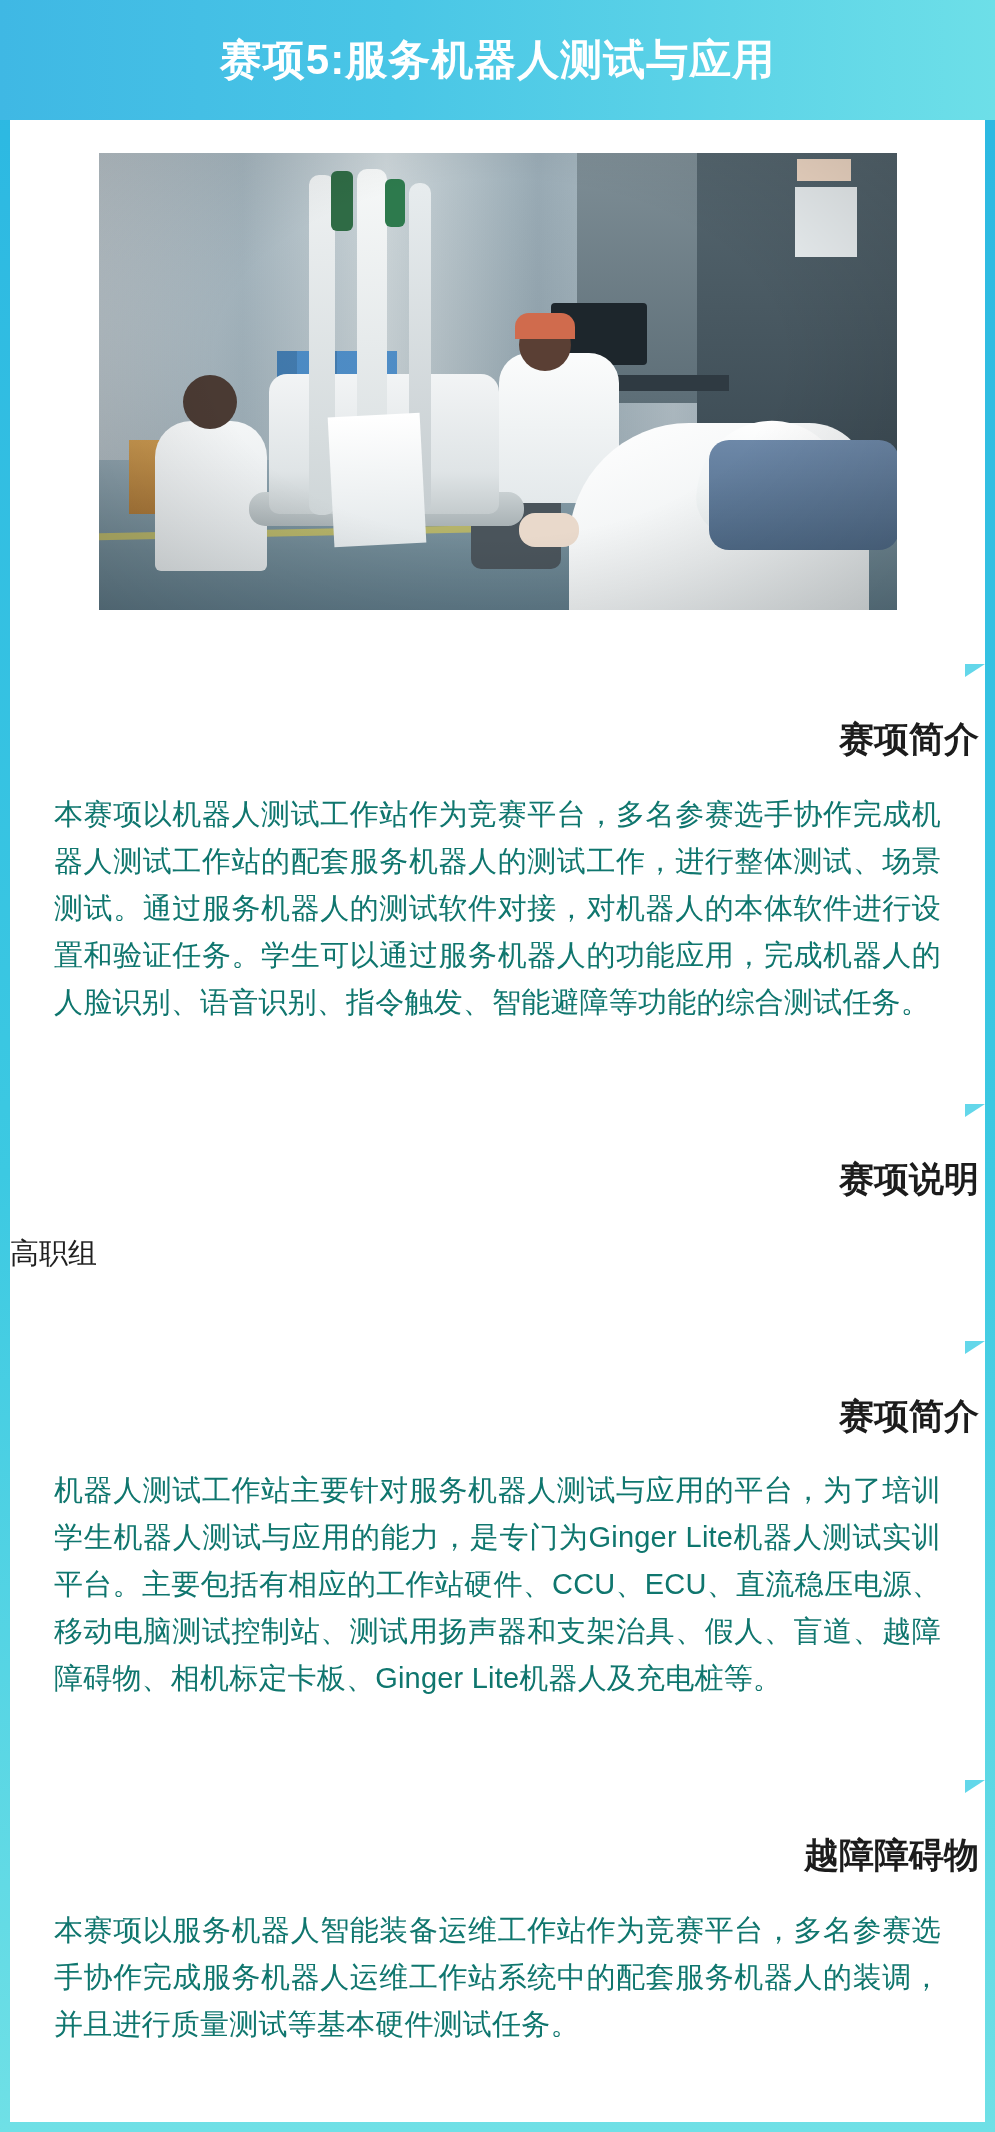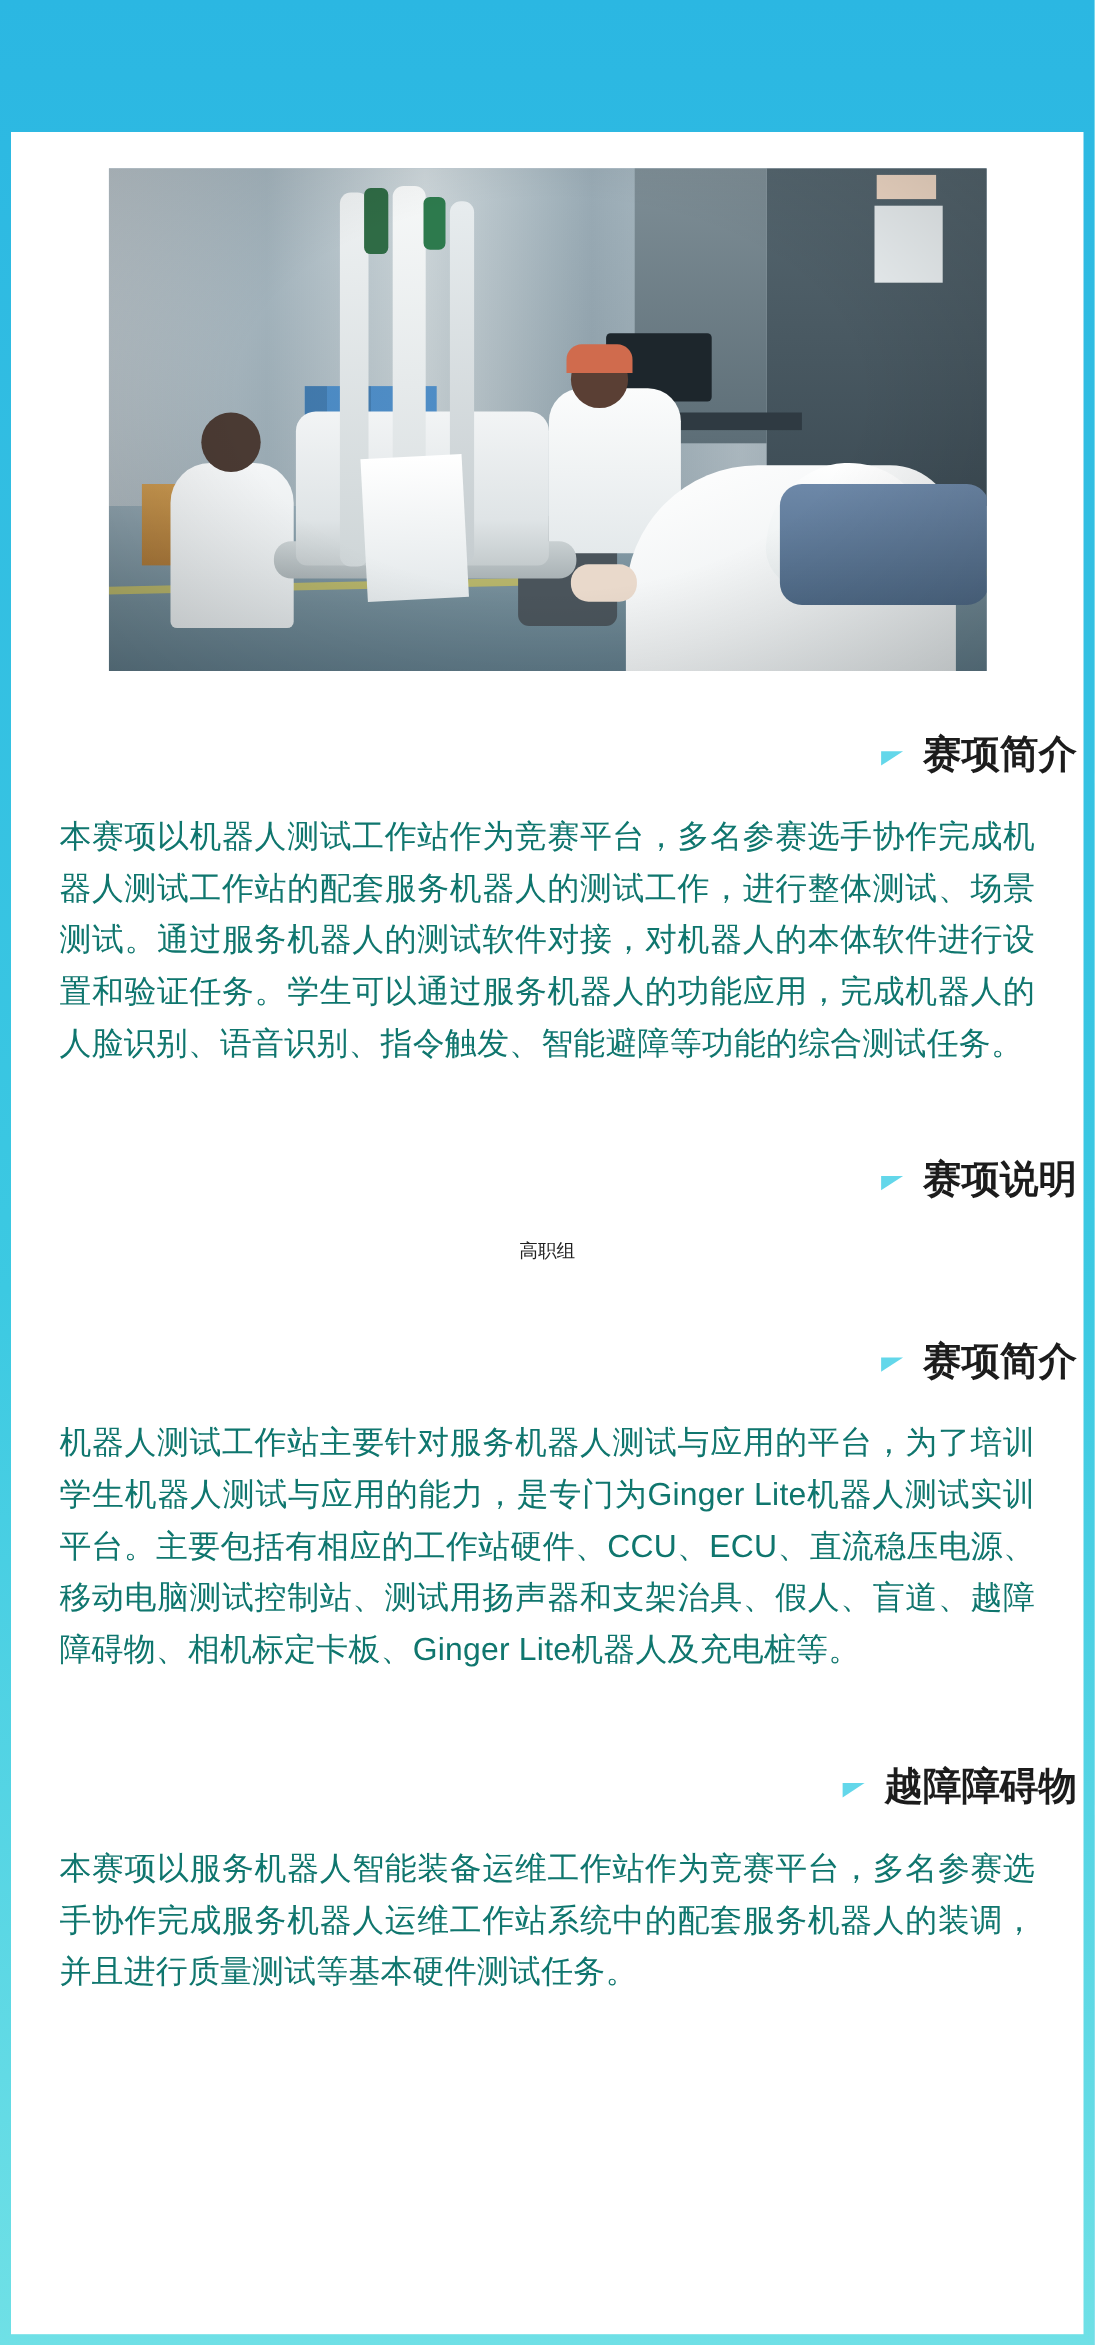--- a/index.html
+++ b/index.html
@@ -185,23 +185,24 @@
   }
   .ph-vig {
     inset: 0;
     background: radial-gradient(ellipse at 50% 45%, rgba(255,255,255,0) 50%, rgba(0,0,0,0.18) 100%);
   }
 
   
   .section-head {
     display: flex;
     align-items: flex-end;
-    justify-content: flex-end;
-    gap: 12px;
+    justify-content: space-between;
+    gap: 24px;
     margin: 0 auto;
+    flex-direction: column;
   }
   .tri {
     width: 0; height: 0;
     border-top: 13px solid #63d7ea;
     border-right: 20px solid transparent;
     margin-bottom: 16px;
   }
   .sh-text {
     position: relative;
     font-size: 35px;
@@ -224,34 +225,36 @@
   .body-text {
     margin: 26px 44px 0 44px;
     font-size: 29px;
     line-height: 1.62;
     color: #0f766e;
     text-align: justify;
     letter-spacing: 0.2px;
   }
   .center-text {
     margin: 26px auto 0 auto;
-    font-size: 17px;
+    font-size: 29px;
     line-height: 1.6;
     color: #1f1f1f;
-    text-align: center;
   }
   .sec-gap-lg { height: 78px; }
   .sec-gap-md { height: 64px; }
   .head-pad-intro { margin-top: 54px; }
 </style>
 </head>
 <body>
 
 <div class="page">
 
+  <div class="header">
+    <div class="header-title">赛项5:服务机器人测试与应用</div>
+  </div>
 
   <div class="card">
 
     <div class="photo-wrap">
       <div class="photo"></div>
       <div class="ph ph-wallR"></div>
       <div class="ph ph-wallR2"></div>
       <div class="ph ph-tag"></div>
       <div class="ph ph-paper"></div>
       <div class="ph ph-mon"></div>

